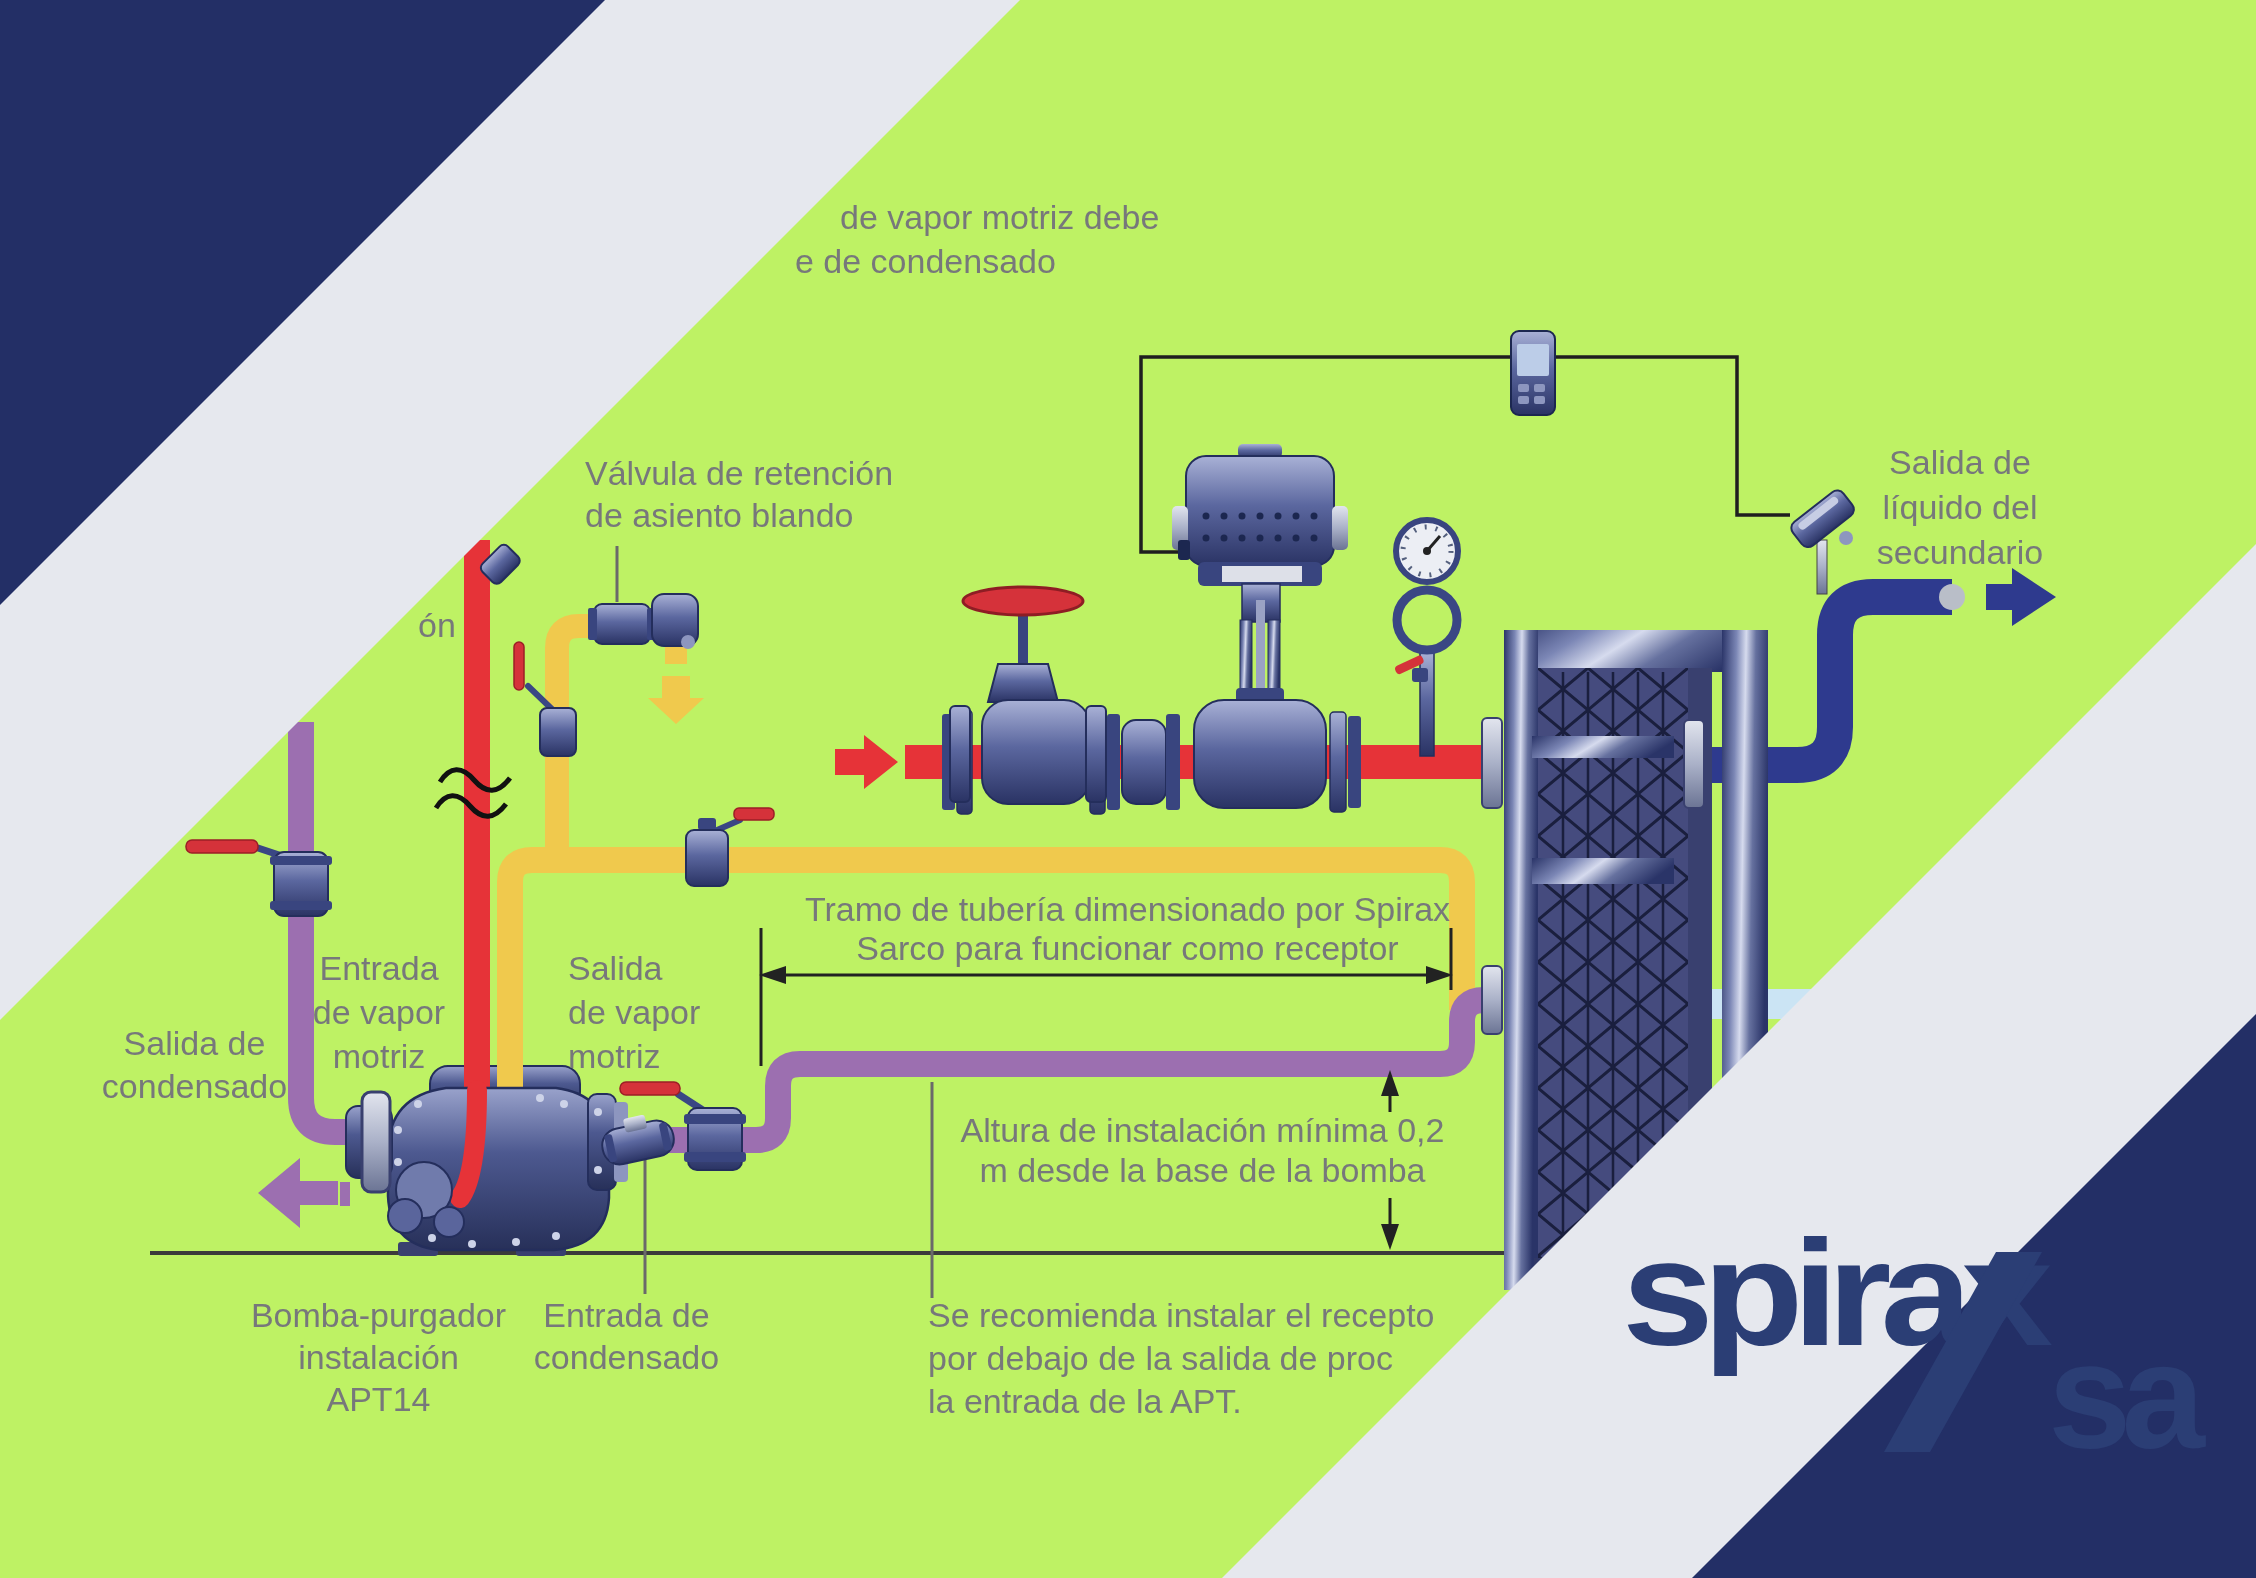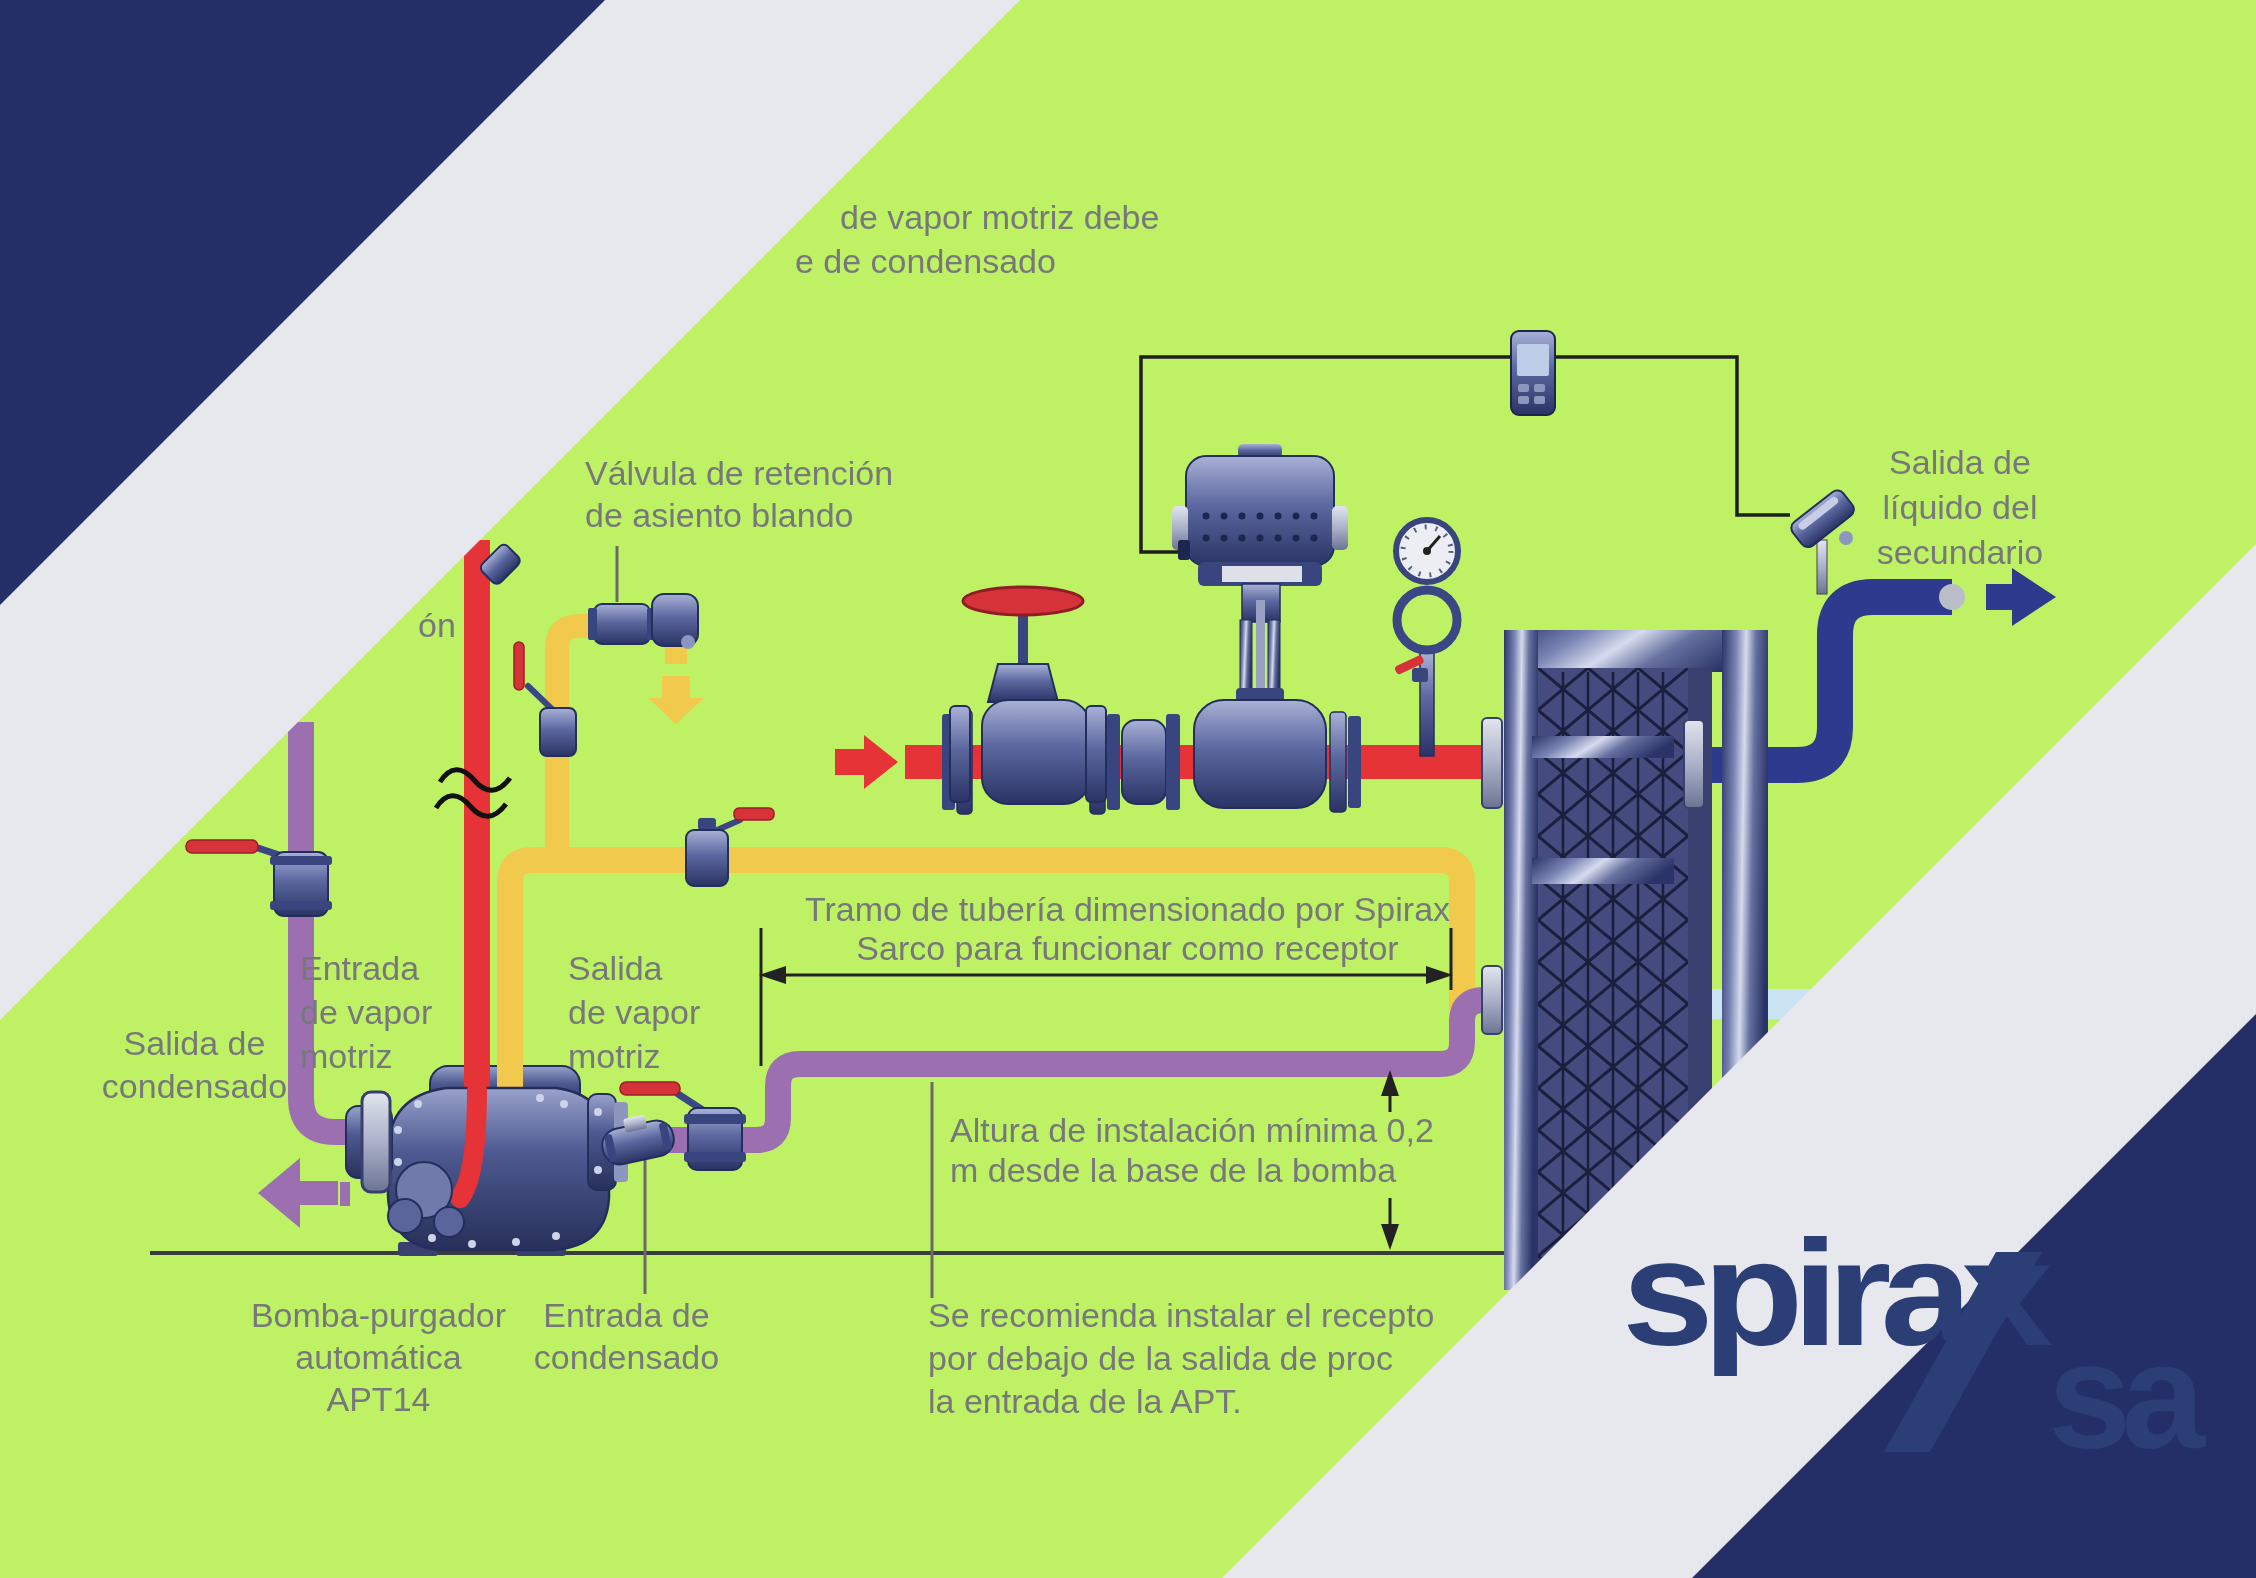--- a/index.html
+++ b/index.html
@@ -1,20 +1,20 @@
 <!DOCTYPE html>
 <html><head>
 <meta charset="utf-8">
 <style>
   html,body{margin:0;padding:0;background:#fff;}
   .stage{position:relative;width:2256px;height:1578px;background:#bef264;overflow:hidden;
          font-family:"Liberation Sans", sans-serif;}
   .diagram{position:absolute;left:0;top:0;z-index:1;}
   .label{position:absolute;z-index:2;color:#77787b;font-size:34px;line-height:42px;white-space:pre-line;}
-  .ta-c{text-align:center;} .ta-r{text-align:left;}
+  .ta-c{text-align:center;} .ta-r{text-align:center;}
   .lh39{line-height:39px;} .lh40{line-height:40px;} .lh43{line-height:43px;}
   .lh44{line-height:44px;} .lh45{line-height:45px;}
   .band{position:absolute;inset:0;z-index:3;}
   .band-tl-gray{background:#e6e8ee;clip-path:polygon(0 0,1020px 0,0 1020px);}
   .tri-tl-navy{background:#232f66;clip-path:polygon(0 0,605px 0,0 605px);}
   .band-br-gray{background:#e6e8ee;clip-path:polygon(1222px 1578px,2256px 544px,2256px 1578px);}
   .tri-br-navy{background:#232f66;clip-path:polygon(1692px 1578px,2256px 1014px,2256px 1578px);}
   .logo{position:absolute;left:0;top:0;z-index:4;}
   .logo text{font-family:"Liberation Sans", sans-serif;font-weight:bold;font-size:150px;
              letter-spacing:-10px;fill:#2b3e75;}
@@ -305,21 +305,21 @@
 de vapor
 motriz</div>
   <div class="label lh44" style="left:528px;top:946px;margin-left:40px;">Salida
 de vapor
 motriz</div>
   <div class="label ta-c lh43" style="left:92px;top:1022px;width:205px;">Salida de
 condensado</div>
   <div class="label ta-r lh40" style="left:950px;top:1110px;width:505px;">Altura de instalación mínima 0,2
 m desde la base de la bomba</div>
   <div class="label ta-c" style="left:246px;top:1294px;width:265px;">Bomba-purgador
-automática APT14</div>
+instalación APT14</div>
   <div class="label ta-c" style="left:514px;top:1294px;width:225px;">Entrada de
 condensado</div>
   <div class="label lh43" style="left:928px;top:1294px;width:700px;">Se recomienda instalar el recepto
 por debajo de la salida de proc
 la entrada de la APT.</div>
 
   <div class="band band-tl-gray"></div>
   <div class="band tri-tl-navy"></div>
   <div class="band band-br-gray"></div>
   <div class="band tri-br-navy"></div>

